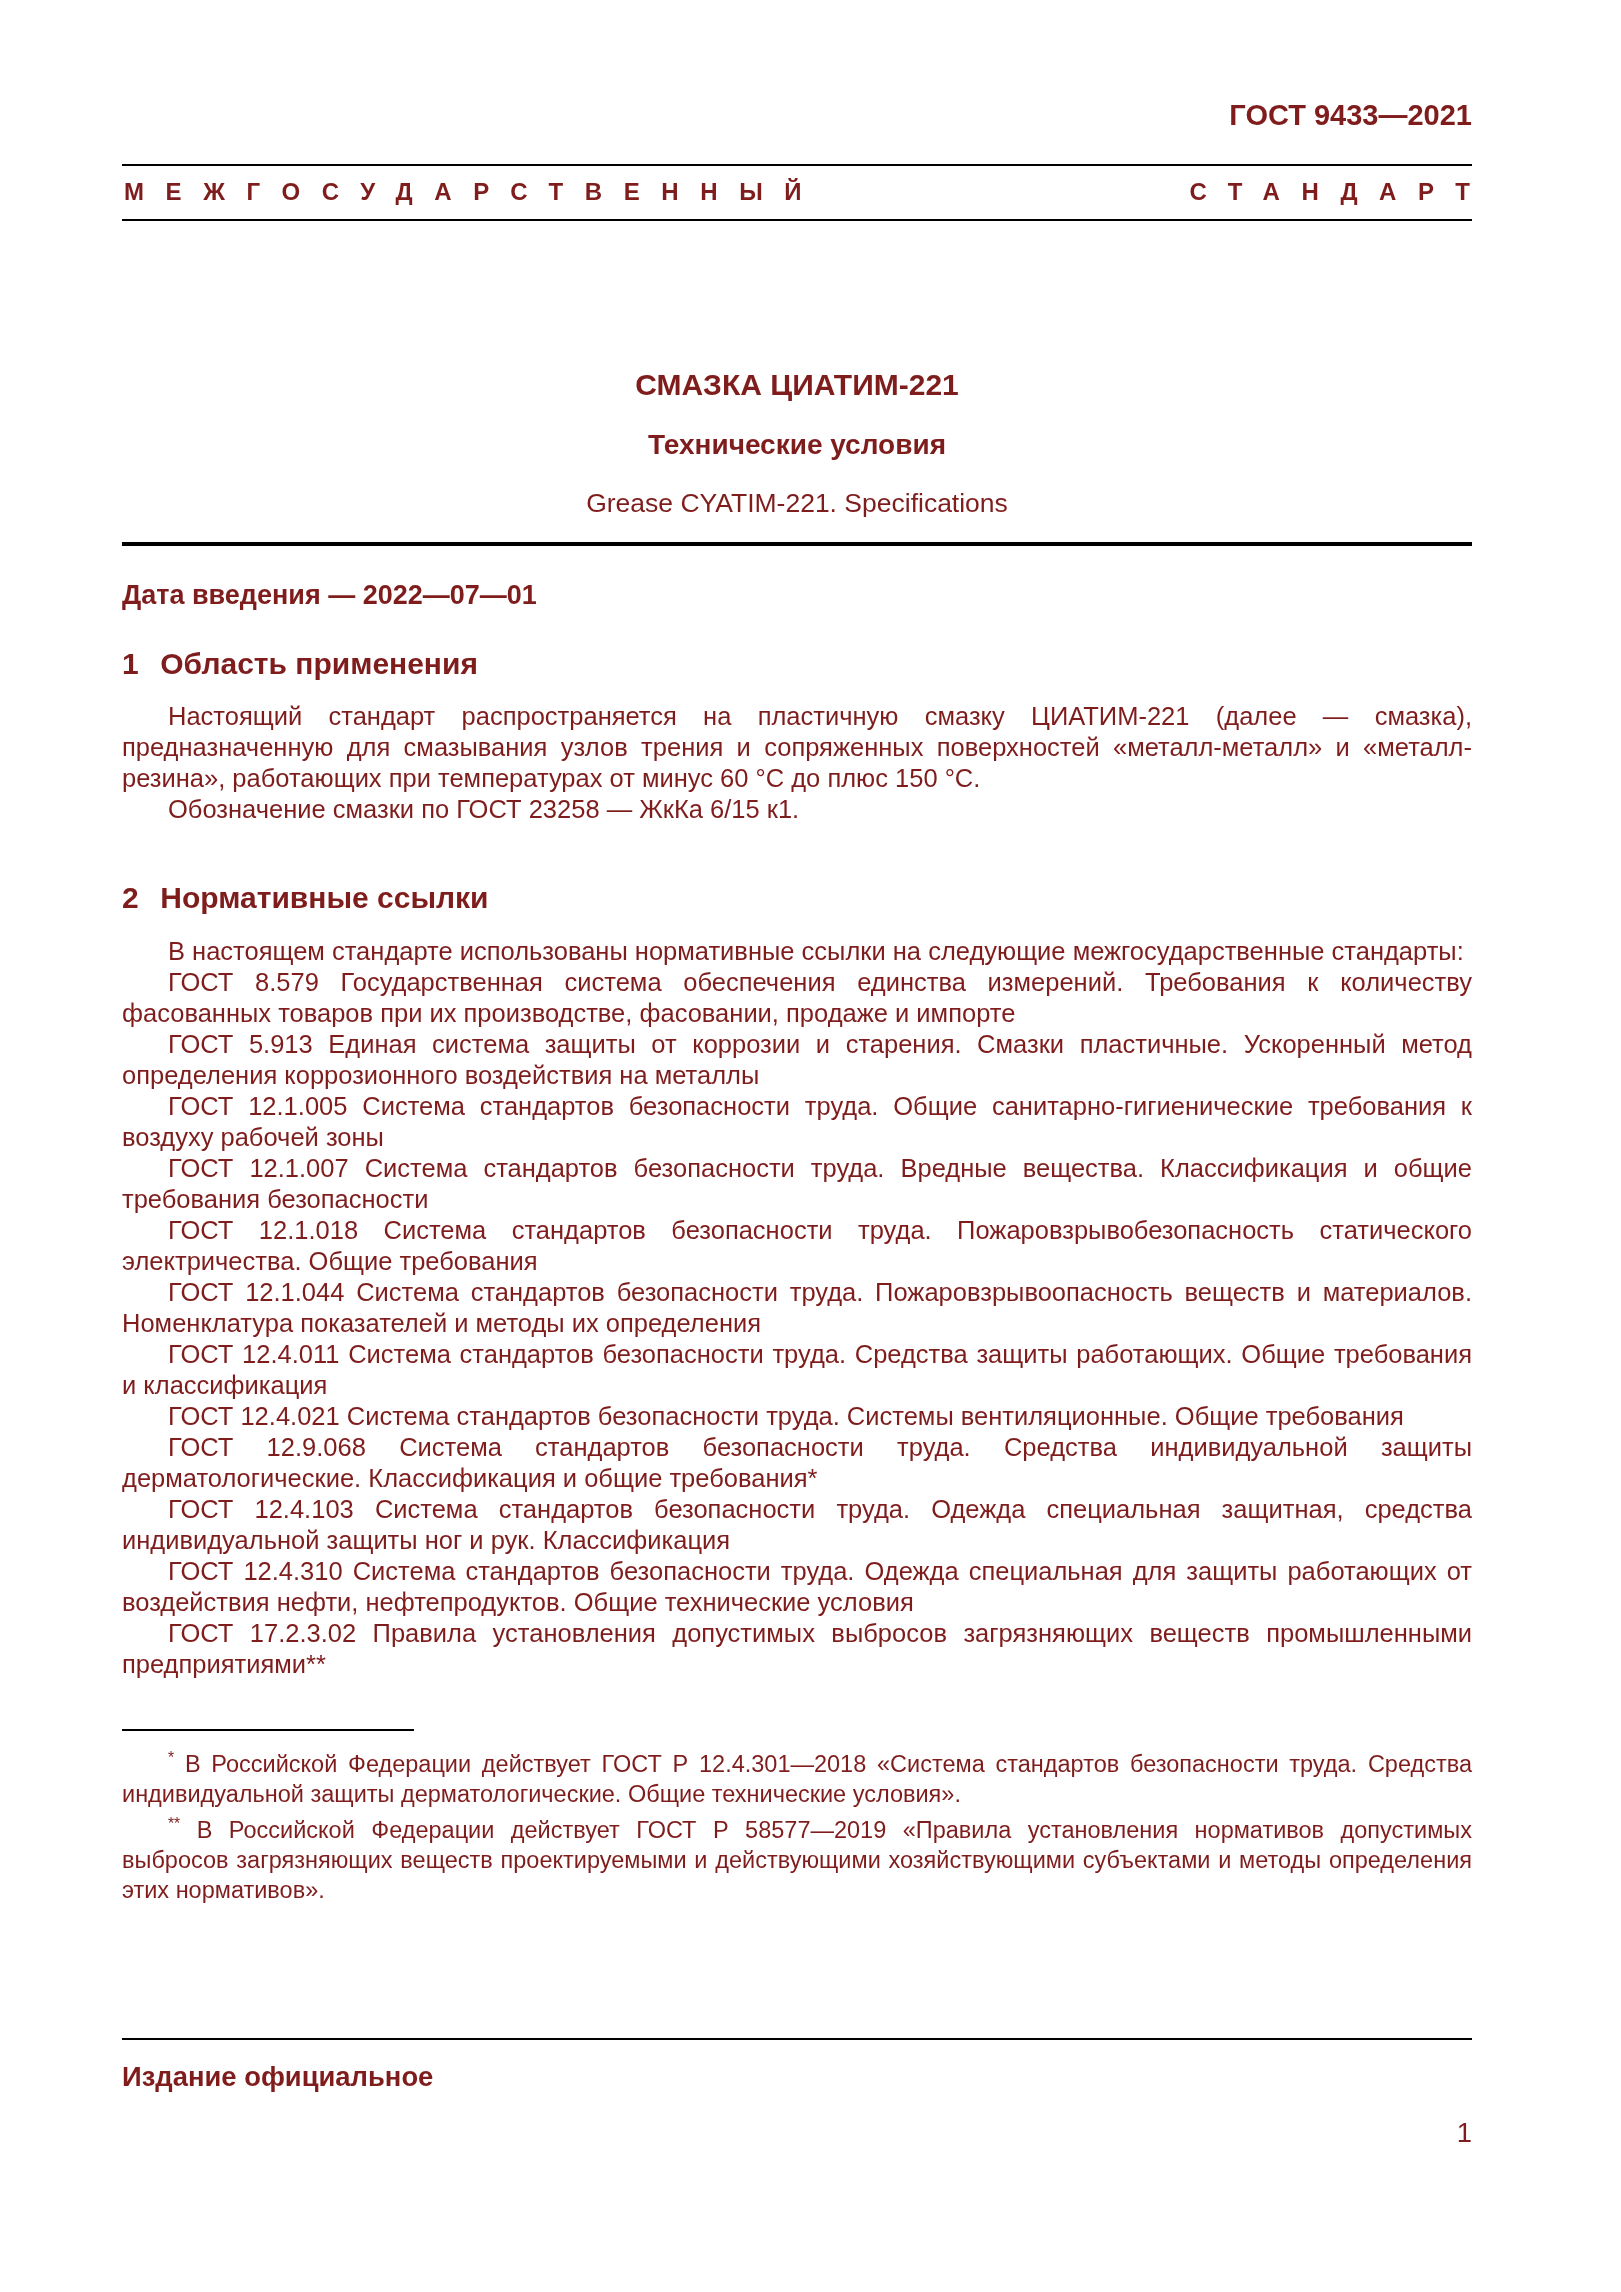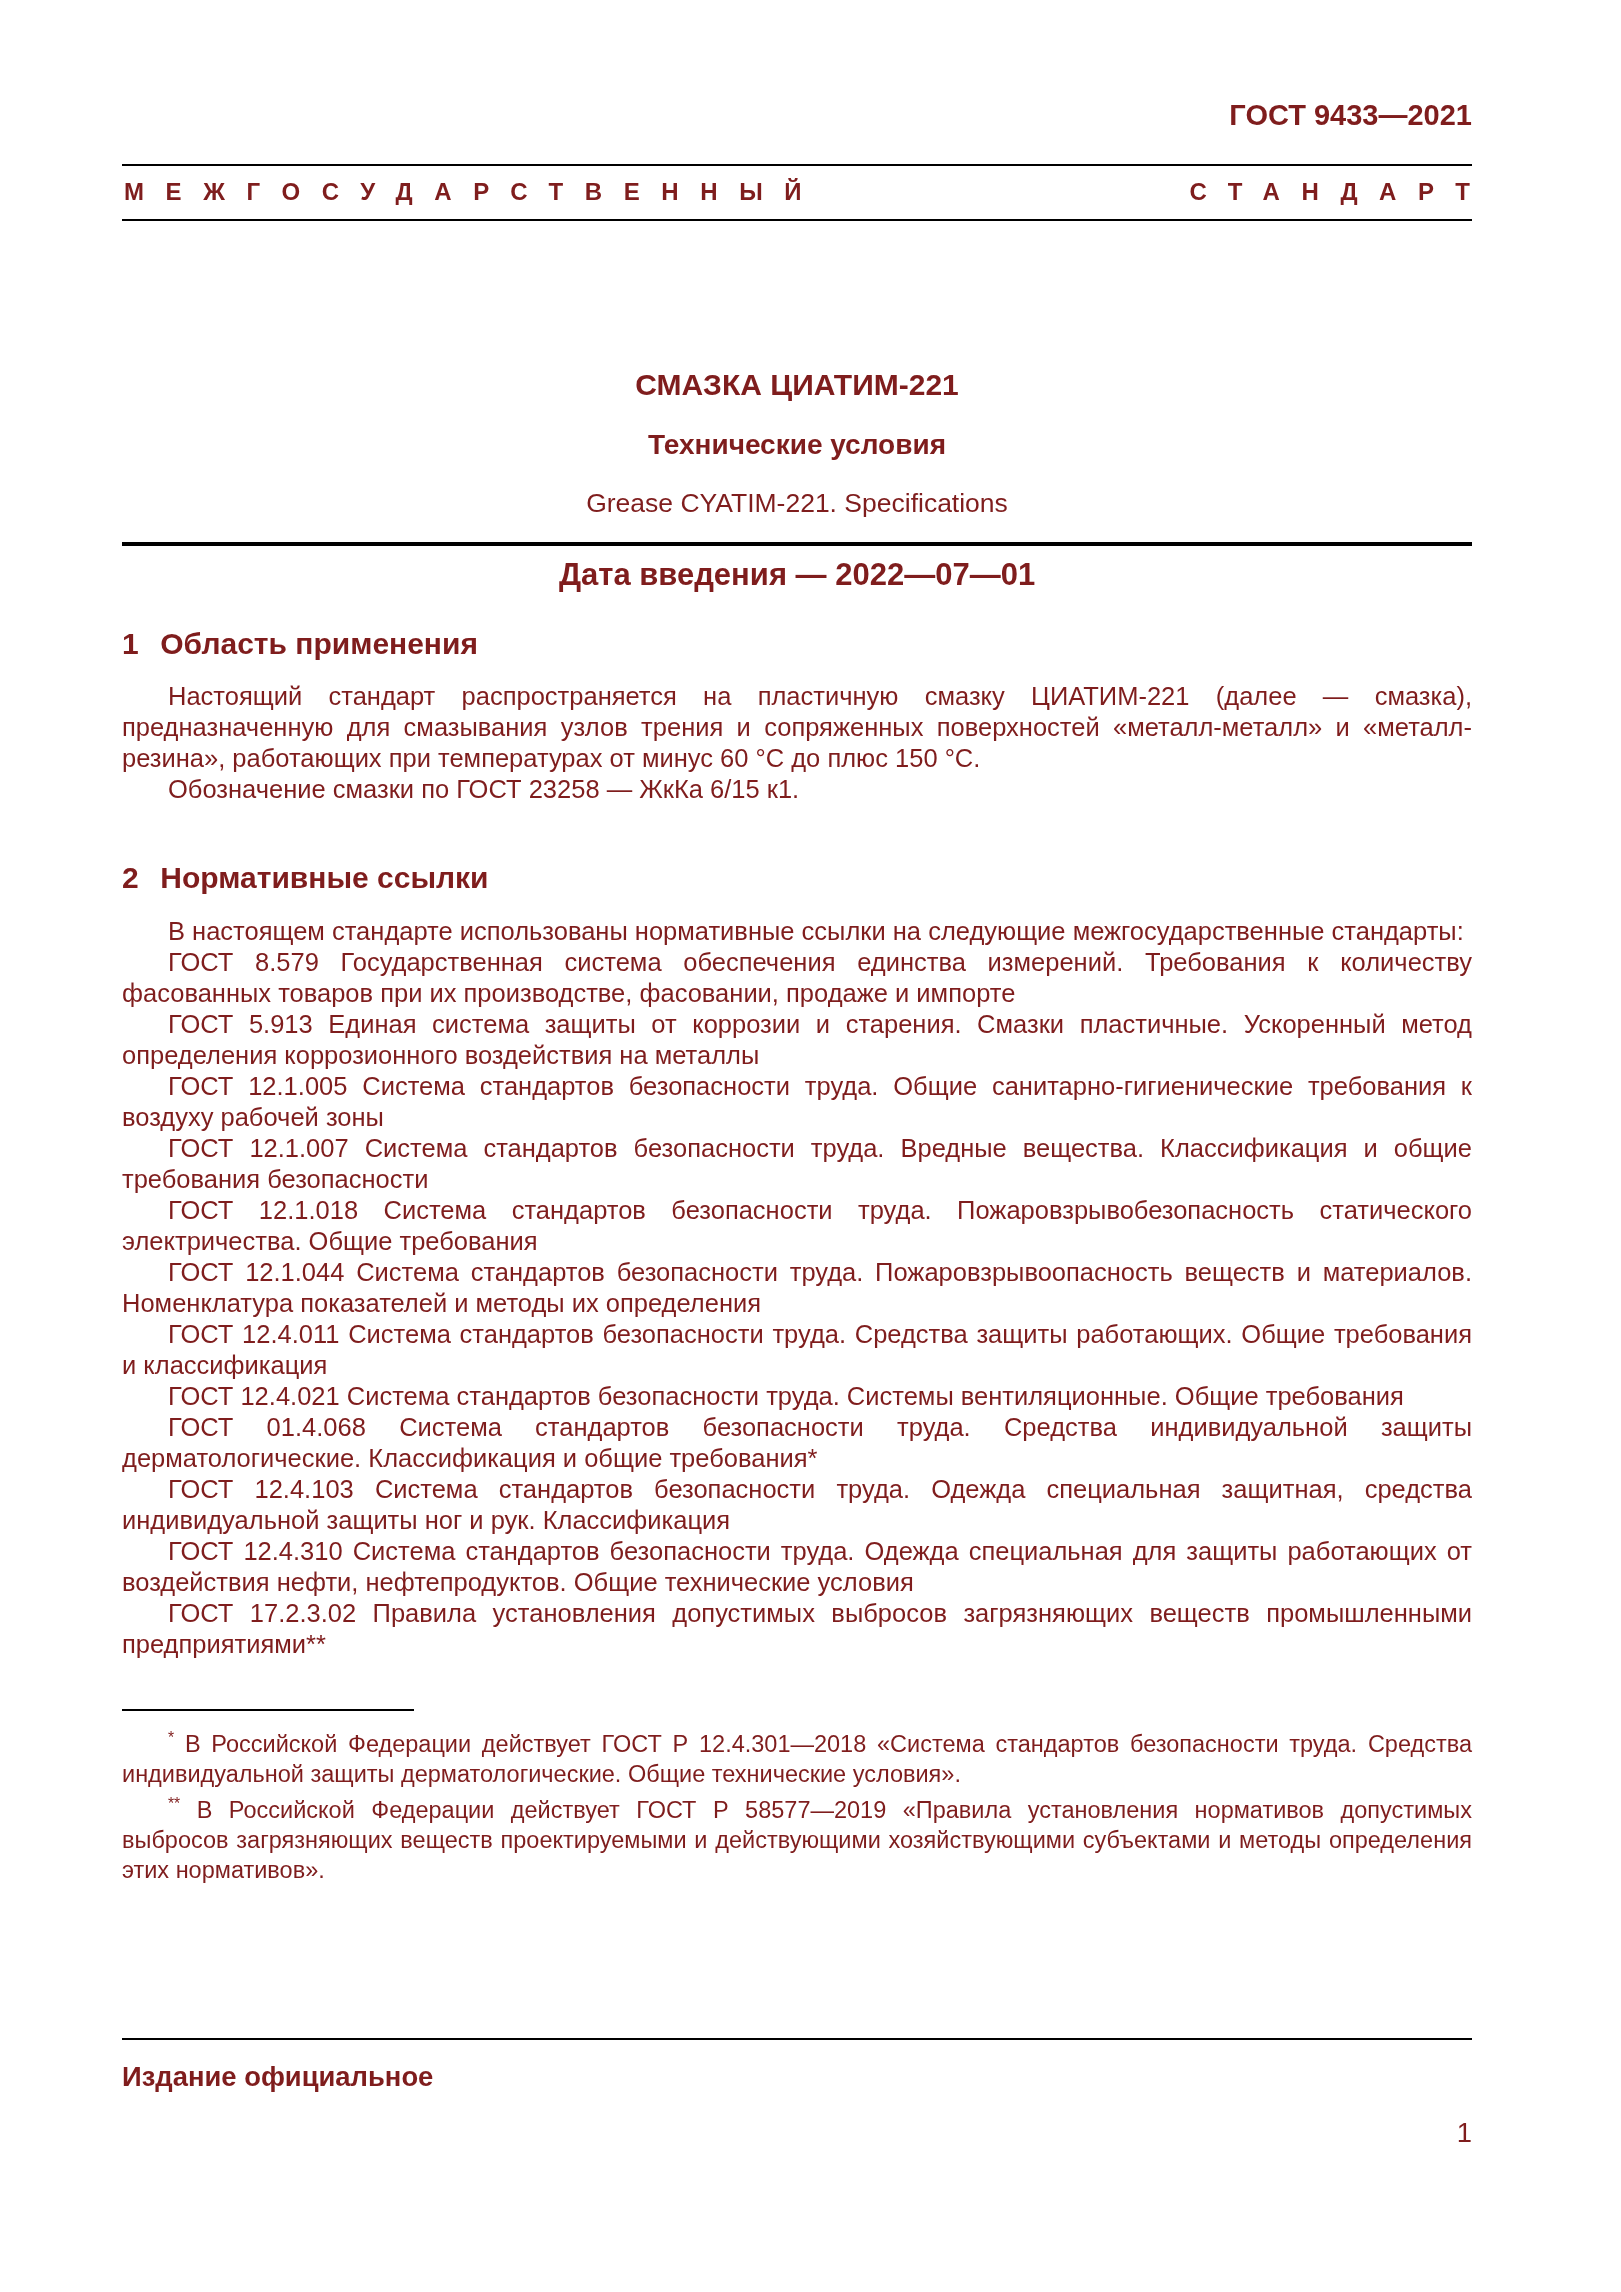--- a/index.html
+++ b/index.html
@@ -33,24 +33,24 @@
     white-space: nowrap;
   }
   .masthead .word { letter-spacing: 0.9em; }
   .masthead .word:last-child { margin-right: -0.9em; }
   .title-block { margin-top: 147px; text-align: center; }
   .title-main { font-size: 30px; font-weight: bold; line-height: 34px; }
   .title-sub  { font-size: 28px; font-weight: bold; line-height: 32px; margin-top: 27.4px; }
   .title-en   { font-size: 26.5px; line-height: 30px; margin-top: 27.4px; }
   .thick-rule { margin-top: 23.5px; border-top: 4.9px solid #000; }
   .date-line {
-    margin-top: 13px;
-    text-align: center;
+    margin-top: 33px;
+    text-align: left;
     font-weight: bold;
-    font-size: 31px;
+    font-size: 27px;
     line-height: 32px;
   }
   .sec-h {
     margin-top: 35px;
     font-size: 30px;
     font-weight: bold;
     line-height: 36px;
   }
   .sec-h .sec-num { margin-right: 21.6px; }
   .sec-h2 { margin-top: 55px; }
@@ -120,21 +120,21 @@
     </div>
     <p class="body-p first-p">В настоящем стандарте использованы нормативные ссылки на следующие межгосударственные стандарты:</p>
     <p class="body-p">ГОСТ 8.579 Государственная система обеспечения единства измерений. Требования к количеству фасованных товаров при их производстве, фасовании, продаже и импорте</p>
     <p class="body-p">ГОСТ 5.913 Единая система защиты от коррозии и старения. Смазки пластичные. Ускоренный метод определения коррозионного воздействия на металлы</p>
     <p class="body-p">ГОСТ 12.1.005 Система стандартов безопасности труда. Общие санитарно-гигиенические требования к воздуху рабочей зоны</p>
     <p class="body-p">ГОСТ 12.1.007 Система стандартов безопасности труда. Вредные вещества. Классификация и общие требования безопасности</p>
     <p class="body-p">ГОСТ 12.1.018 Система стандартов безопасности труда. Пожаровзрывобезопасность статического электричества. Общие требования</p>
     <p class="body-p">ГОСТ 12.1.044 Система стандартов безопасности труда. Пожаровзрывоопасность веществ и материалов. Номенклатура показателей и методы их определения</p>
     <p class="body-p">ГОСТ 12.4.011 Система стандартов безопасности труда. Средства защиты работающих. Общие требования и классификация</p>
     <p class="body-p">ГОСТ 12.4.021 Система стандартов безопасности труда. Системы вентиляционные. Общие требования</p>
-    <p class="body-p">ГОСТ 01.4.068 Система стандартов безопасности труда. Средства индивидуальной защиты дерматологические. Классификация и общие требования*</p>
+    <p class="body-p">ГОСТ 12.9.068 Система стандартов безопасности труда. Средства индивидуальной защиты дерматологические. Классификация и общие требования*</p>
     <p class="body-p">ГОСТ 12.4.103 Система стандартов безопасности труда. Одежда специальная защитная, средства индивидуальной защиты ног и рук. Классификация</p>
     <p class="body-p">ГОСТ 12.4.310 Система стандартов безопасности труда. Одежда специальная для защиты работающих от воздействия нефти, нефтепродуктов. Общие технические условия</p>
     <p class="body-p">ГОСТ 17.2.3.02 Правила установления допустимых выбросов загрязняющих веществ промышленными предприятиями**</p>
   </section>
 
   <div class="footnotes">
     <div class="fn-rule"></div>
     <p class="fn">
       <sup>*</sup> <span>В Российской Федерации действует ГОСТ Р 12.4.301—2018 «Система стандартов безопасности труда. Средства индивидуальной защиты дерматологические. Общие технические условия».</span>
     </p>

